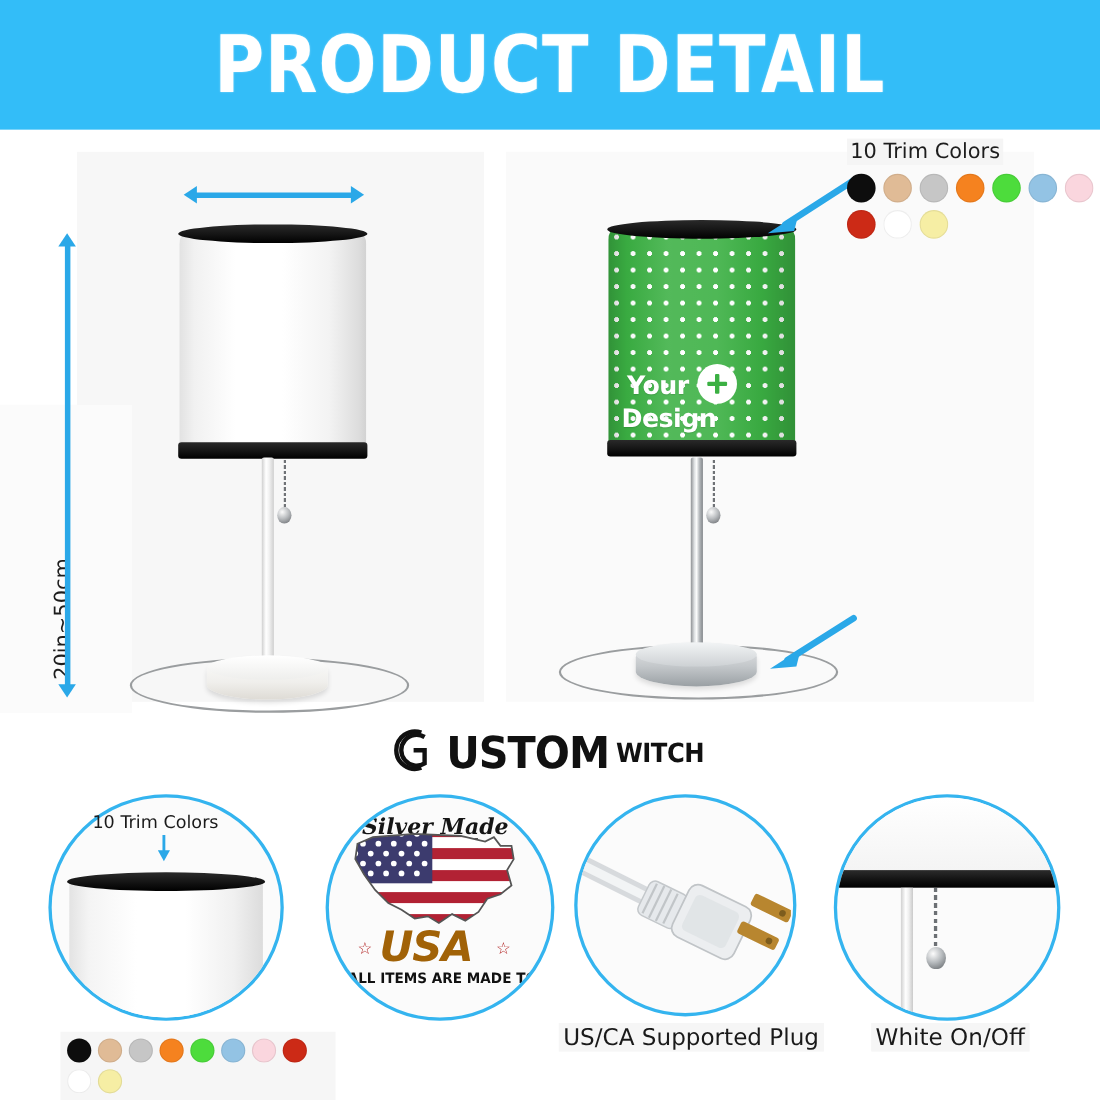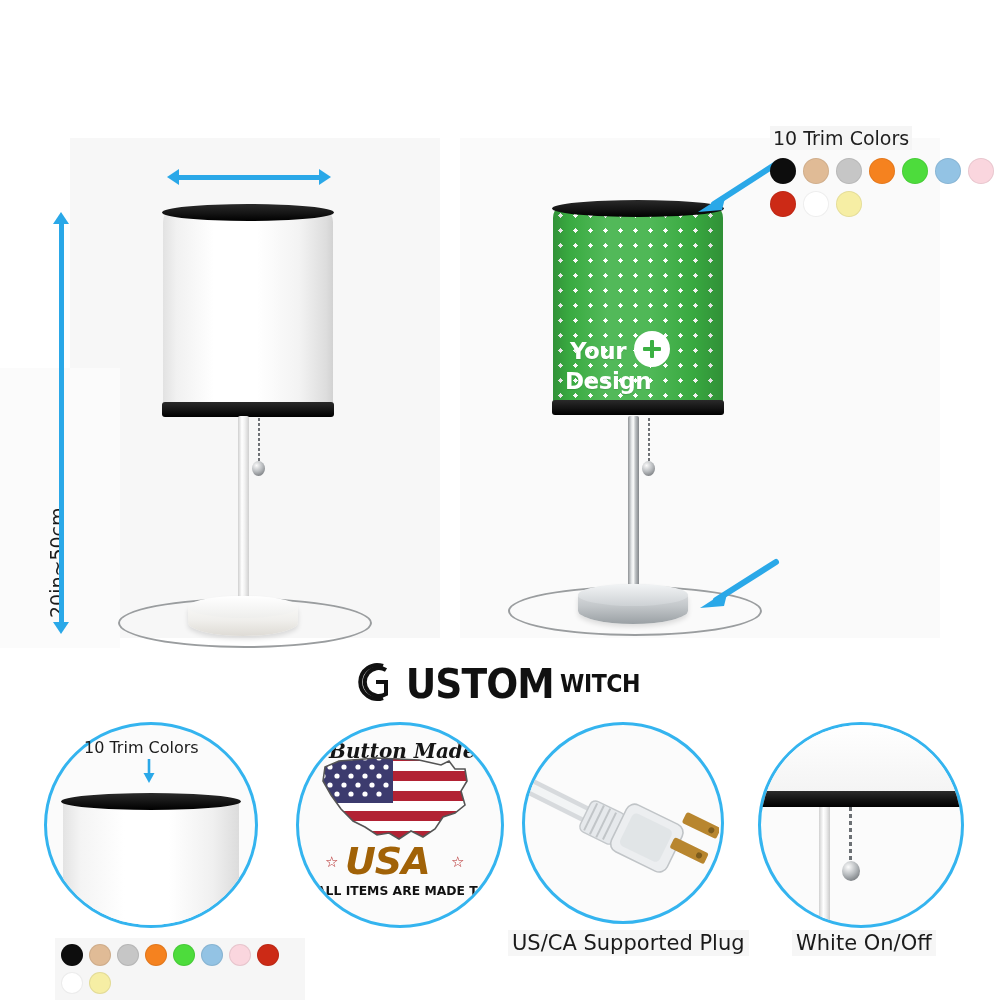--- a/index.html
+++ b/index.html
@@ -323,20 +323,23 @@
     background: #f6f6f6;
     padding: 6px 4px 10px 6px;
   }
   .swatch-sm { width: 22px; height: 22px; border-radius: 50%; box-shadow: inset 0 0 0 1px rgba(0,0,0,0.08); }
 </style>
 </head>
 <body>
 
 <div class="page">
 
+  <div class="banner">
+    <div class="banner-title">PRODUCT DETAIL</div>
+  </div>
 
   <div class="hero">
     <div class="hero-bg-a"></div>
     <div class="hero-bg-b"></div>
     <div class="hero-bg-c"></div>
 
     <div class="dim-label" style="left:186px; top:147px;">7in~18cm</div>
     <div class="arrow-h" style="left:178px; top:57px; width:142px;"></div>
 
     <div class="dim-label vertical" style="left:46px; top:500px;">20in~50cm</div>
@@ -446,21 +449,21 @@
       <div class="down-arrow" style="left:140px; top:46px;">
         <svg width="18" height="26" viewBox="0 0 18 26">
           <path d="M9 1 L9 17" stroke="#2aa8e8" stroke-width="2.6" fill="none"></path>
           <path d="M9 25 L3.5 15 L14.5 15 Z" fill="#2aa8e8"></path>
         </svg>
       </div>
     </div>
 
     <div class="feature">
       <div class="circle" style="left:296px; top:10px; width:202px; height:200px;">
-        <div class="usa-script" style="left:30px; top:14px; font-size:20px;">Button Made</div>
+        <div class="usa-script" style="left:30px; top:14px; font-size:20px;">Silver Made</div>
         <div class="usa-script" style="left:106px; top:36px; font-size:13px;">in the</div>
 
         <svg style="position:absolute; left:16px; top:26px;" width="172" height="102" viewBox="0 0 172 102">
           <defs>
             <clipPath id="usmap">
               <path d="M10,16 L24,10 L62,7 L104,9 L126,14 L134,10 L140,18 L150,18 L152,30
                        L146,40 L150,54 L140,62 L128,66 L120,78 L108,86 L96,80 L84,88 L74,82
                        L62,84 L50,76 L38,70 L26,58 L16,44 L8,30 Z"></path>
             </clipPath>
           </defs>

